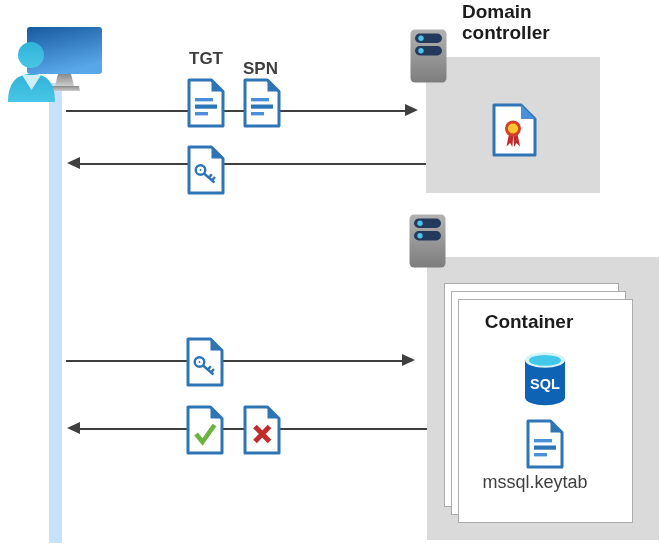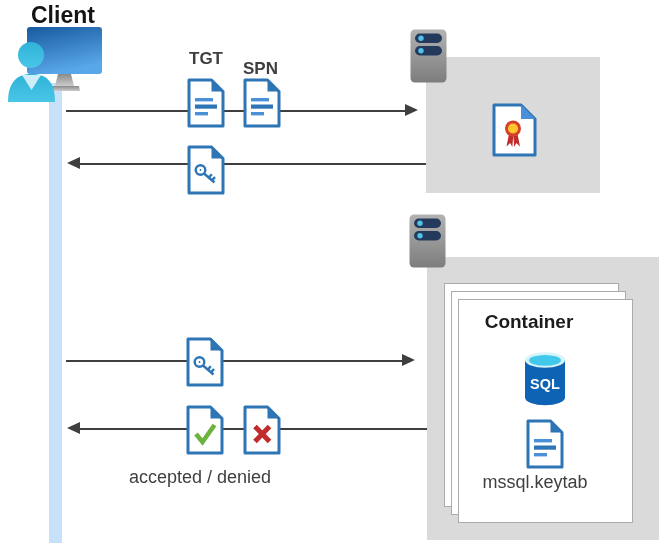--- a/index.html
+++ b/index.html
@@ -83,21 +83,20 @@
       </linearGradient>
       <linearGradient id="gsrv" x1="0" y1="0" x2="0" y2="1">
         <stop offset="0" stop-color="#B2B2B2"></stop>
           <stop offset="1" stop-color="#7D7D7D"></stop>
       </linearGradient>
     </defs>
   </svg>
 
   <div class="abs lifeline"></div>
 
-  <div class="abs h-client">Client</div>
   <svg class="abs client-icon" viewBox="0 0 105 78">
     <rect x="27" y="3" width="75" height="47" rx="3" fill="url(#gmon)"></rect>
     <polygon points="58,50 71,50 74,62 55,62" fill="url(#gstand)"></polygon>
     <path d="M50 62 H79 L80 67 H49 Z" fill="url(#gstand)"></path>
     <circle cx="31" cy="31" r="13" fill="url(#gper)"></circle>
     <path d="M8 78 C8 57 18 50 31.5 50 C46 50 55 57 55 78 Z" fill="url(#gper)"></path>
     <polygon points="22,51 41,51 31.5,66" fill="#CFEFF8"></polygon>
   </svg>
 
   <div class="abs aline a1-line"></div>
@@ -154,30 +153,30 @@
   <svg class="abs doc doc-check" viewBox="0 0 38 50">
     <path d="M2 2 H24.5 L36 13.5 V48 H2 Z" fill="#fff" stroke="#2E75B6" stroke-width="3" stroke-linejoin="round"></path>
     <path d="M24.5 2 V13.5 H36 Z" fill="#2E75B6"></path>
     <path d="M10 29 L16.5 37 L28.5 20" stroke="#6CB33F" stroke-width="4.6" fill="none"></path>
   </svg>
   <svg class="abs doc doc-x" viewBox="0 0 38 50">
     <path d="M2 2 H24.5 L36 13.5 V48 H2 Z" fill="#fff" stroke="#2E75B6" stroke-width="3" stroke-linejoin="round"></path>
     <path d="M24.5 2 V13.5 H36 Z" fill="#2E75B6"></path>
     <path d="M12 21.5 L26.5 36.5 M26.5 21.5 L12 36.5" stroke="#C02B2B" stroke-width="5"></path>
   </svg>
-  <div class="abs result-label">accepted / denied</div>
 
   <div class="abs panel dc-box"></div>
   <svg class="abs srv dc-srv" viewBox="0 0 37 54">
     <rect x="0.5" y="0.5" width="36" height="53" rx="4.5" fill="url(#gsrv)"></rect>
     <rect x="5" y="4.5" width="27" height="9.5" rx="4.75" fill="#233A5C"></rect>
     <rect x="5" y="17" width="27" height="9.5" rx="4.75" fill="#233A5C"></rect>
     <circle cx="11" cy="9.2" r="2.7" fill="#4EC2E8"></circle>
     <circle cx="11" cy="21.7" r="2.7" fill="#4EC2E8"></circle>
   </svg>
+  <div class="abs h-bold dc-label">Domain controller</div>
   <svg class="abs cert-doc" viewBox="0 0 45 54">
     <path d="M2 2 H29 L43 16 V52 H2 Z" fill="#fff" stroke="#2E75B6" stroke-width="3" stroke-linejoin="round"></path>
     <path d="M29 2 V16 H43 Z" fill="#4A90D9"></path>
     <path d="M17 31 L14.5 43.5 L18.2 40 L20.3 44 L21.3 32.5 Z" fill="#C02B2B"></path>
     <path d="M25.5 31 L28 43.5 L24.3 40 L22.2 44 L21.3 32.5 Z" fill="#C02B2B"></path>
     <circle cx="21" cy="25.5" r="8" fill="#D6402B"></circle>
     <circle cx="21" cy="25.5" r="5.1" fill="#FFC52F"></circle>
   </svg>
 
   <div class="abs panel lx-box"></div>

